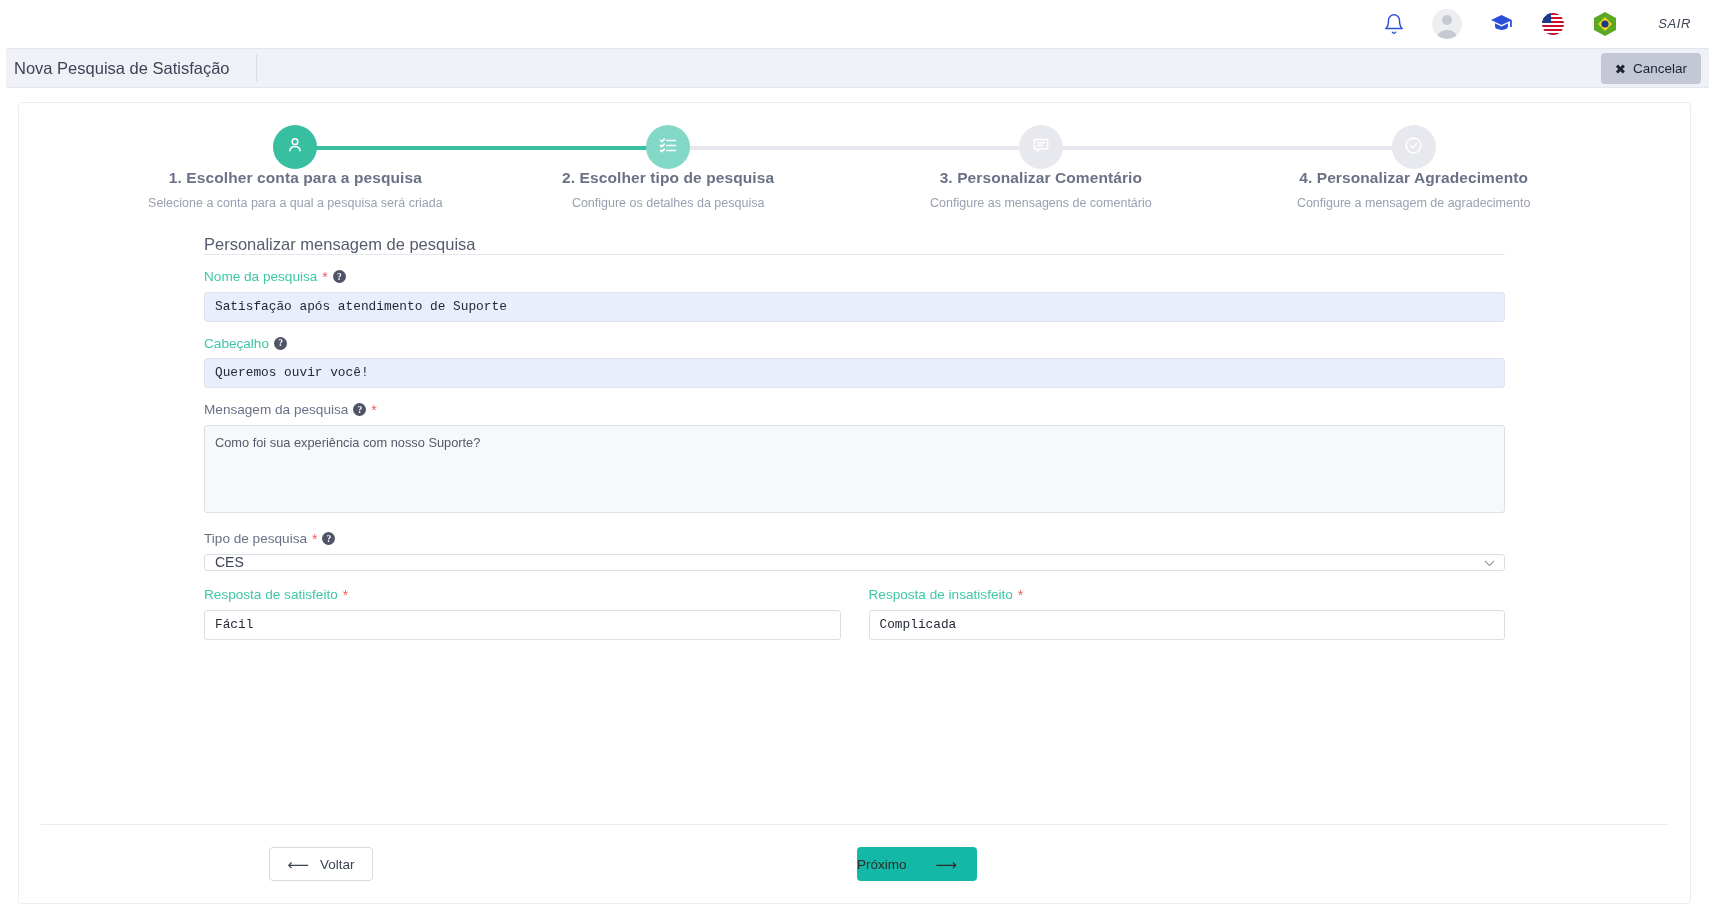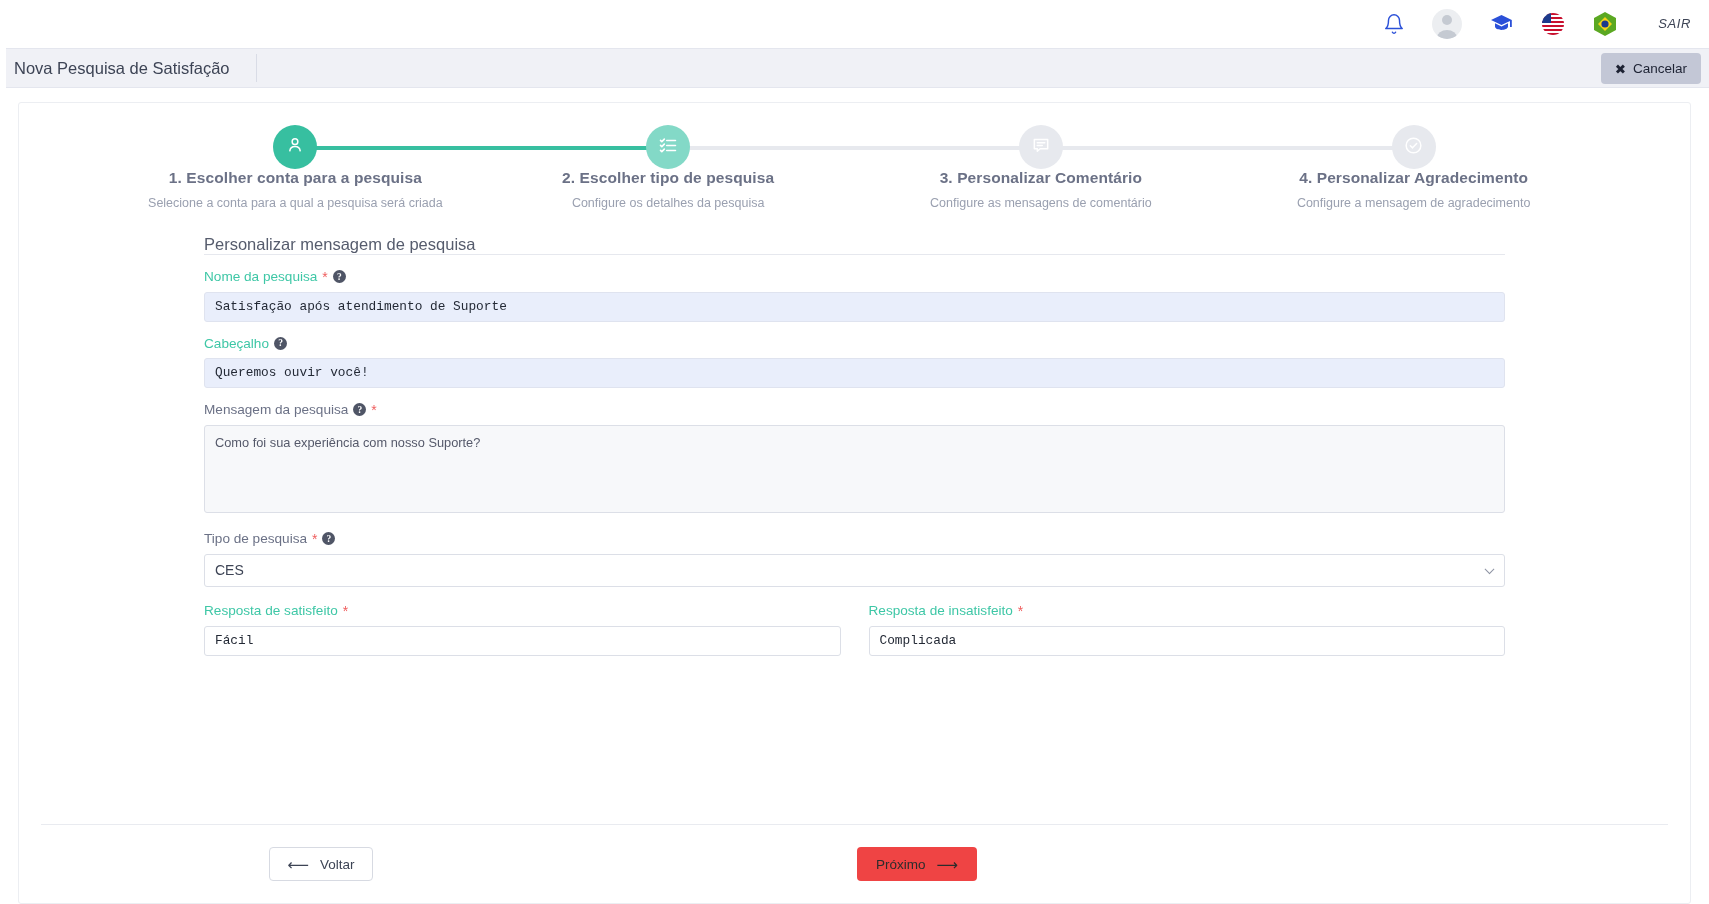--- a/index.html
+++ b/index.html
@@ -147,21 +147,21 @@
   .inp.plain { background: #ffffff; border: 1px solid #dcdfe7; }
   .ta {
     width: 100%; height: 88px;
     background: #f7f8fa; border: 1px solid #dcdfe7; border-radius: 3px;
     padding: 9px 10px; font-size: 12.8px; color: #55596a;
     font-family: "Liberation Sans", sans-serif;
     resize: none; outline: none;
   }
   .sel-wrap { position: relative; }
   .sel {
-    width: 100%; height: 33px;
+    width: 100%; height: 17px;
     background: #ffffff; border: 1px solid #dcdfe7; border-radius: 3px;
     padding: 0 10px; font-size: 14px; color: #3d4455;
     font-family: "Liberation Sans", sans-serif;
     display: flex; align-items: center; cursor: pointer;
   }
   .chev {
     position: absolute; right: 12px; top: 50%;
     transform: translateY(-60%) rotate(45deg);
     width: 7px; height: 7px;
     border-right: 1.6px solid #8d93a3; border-bottom: 1.6px solid #8d93a3;
@@ -182,24 +182,24 @@
     width: 104px; height: 34px;
     background: #ffffff; border: 1px solid #d7dae2; border-radius: 4px;
     font-size: 13.5px; color: #3d4455;
     font-family: "Liberation Sans", sans-serif;
     display: flex; align-items: center; justify-content: center; gap: 11px;
     cursor: pointer;
   }
   .btn-next {
     margin-left: 484px;
     width: 120px; height: 34px;
-    background: #ef4444; border: none; border-radius: 4px;
+    background: #14b8a6; border: none; border-radius: 4px;
     font-size: 13.5px; color: #2c2c2c;
     font-family: "Liberation Sans", sans-serif;
-    display: flex; align-items: center; justify-content: center; gap: 11px;
+    display: flex; align-items: center; gap: 29px;
     cursor: pointer;
   }
   .arrow { font-size: 15px; line-height: 1; }
 </style>
 </head>
 <body>
 
 <div class="topbar">
   <div class="icons">
 

